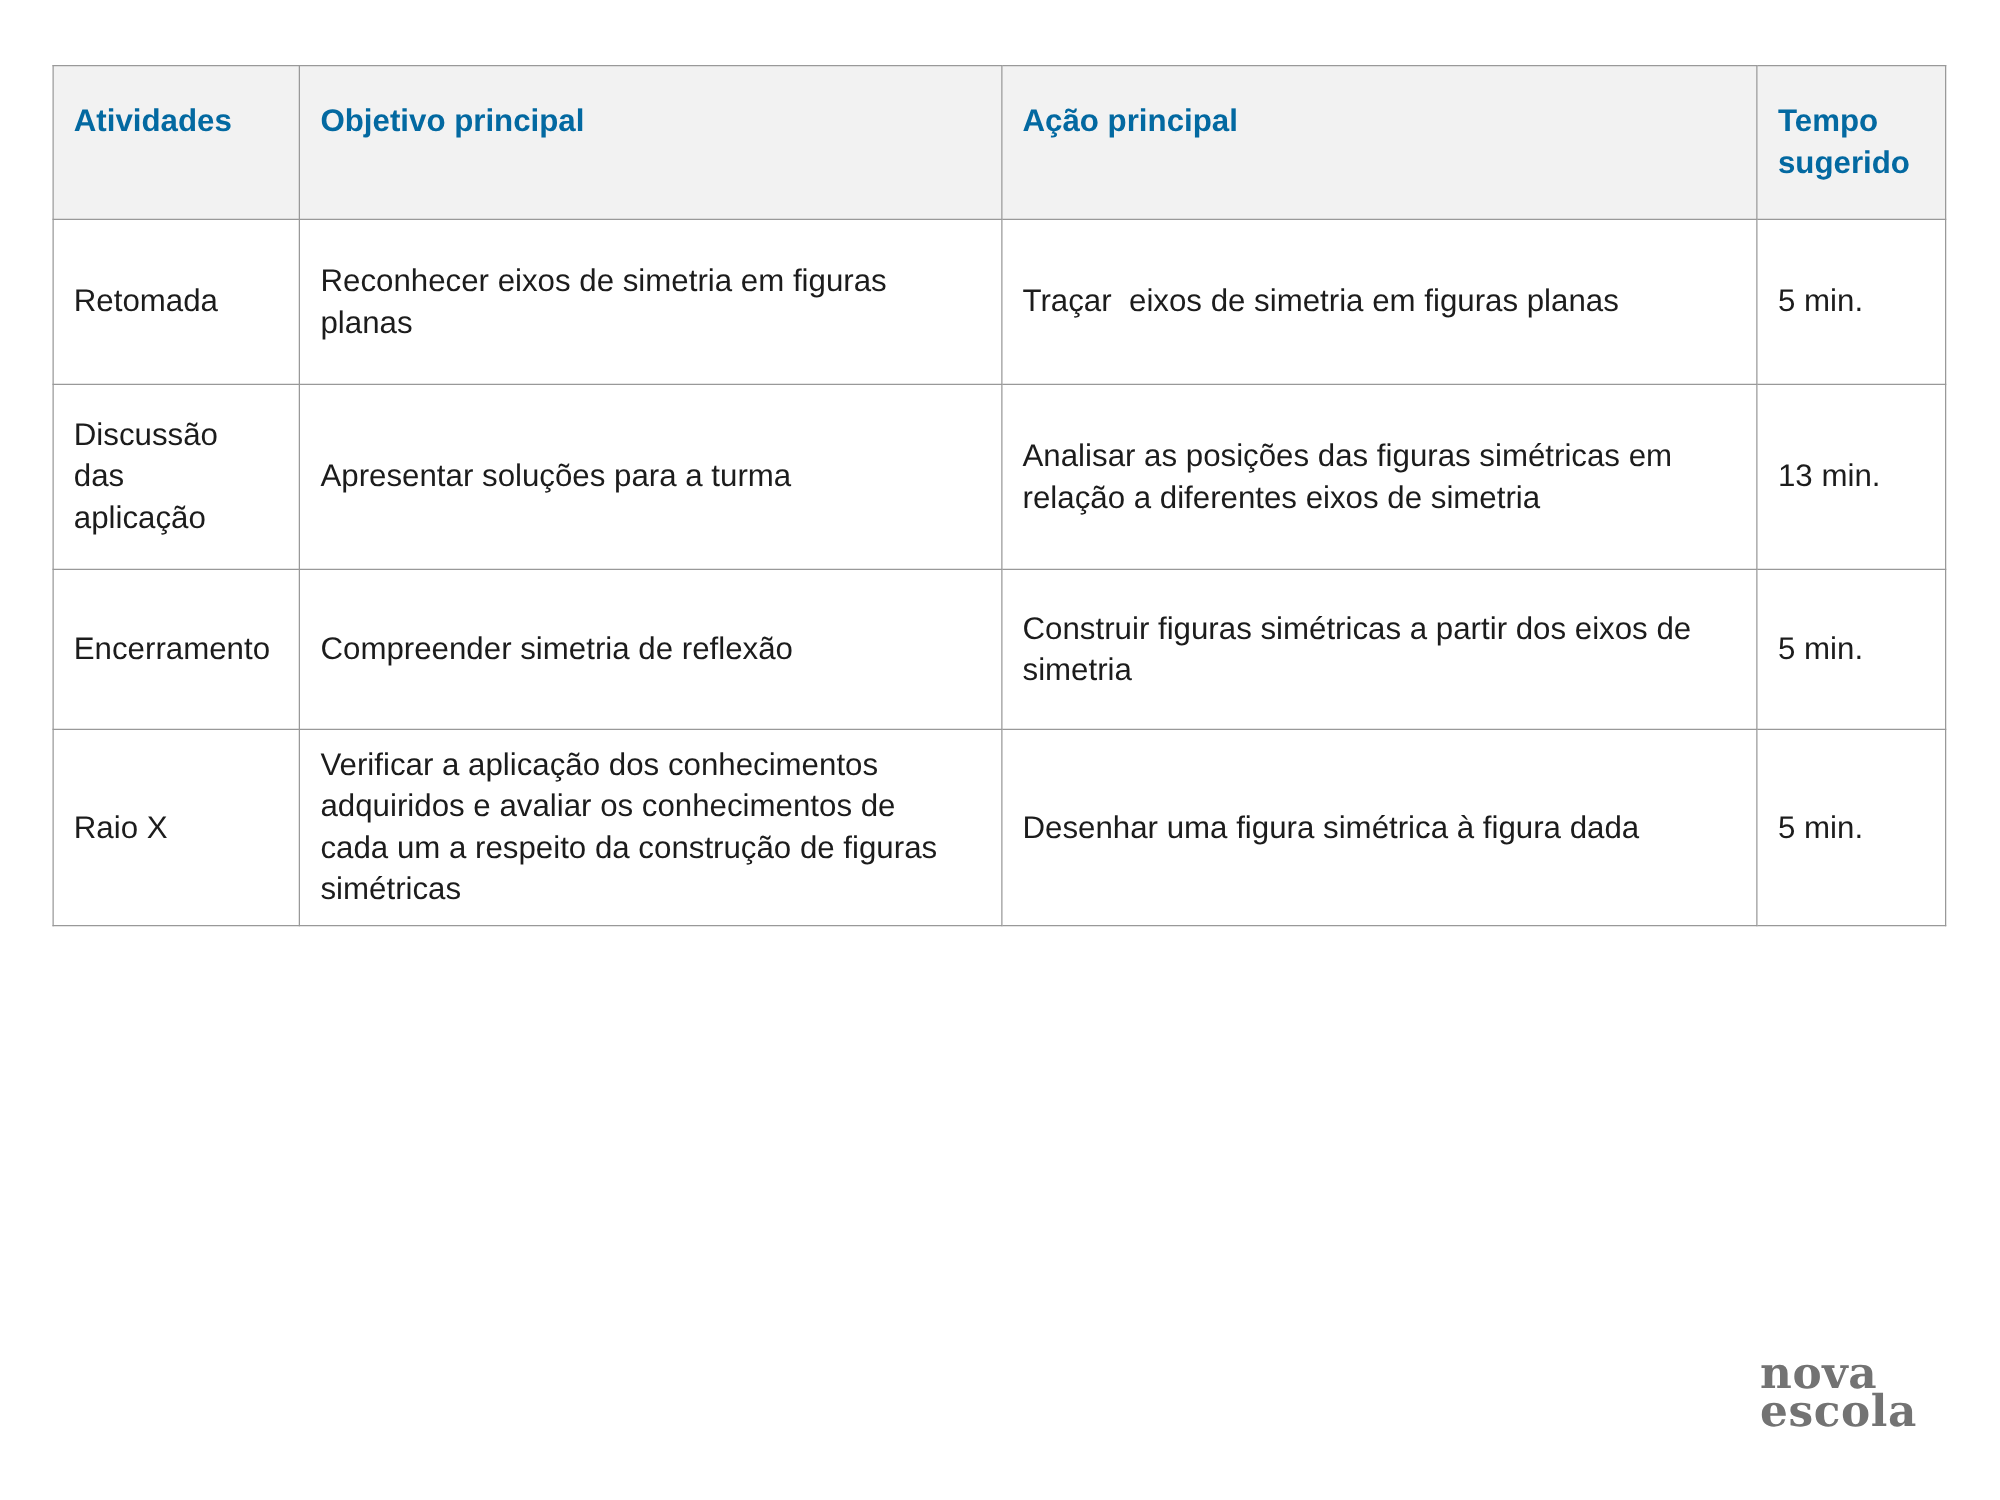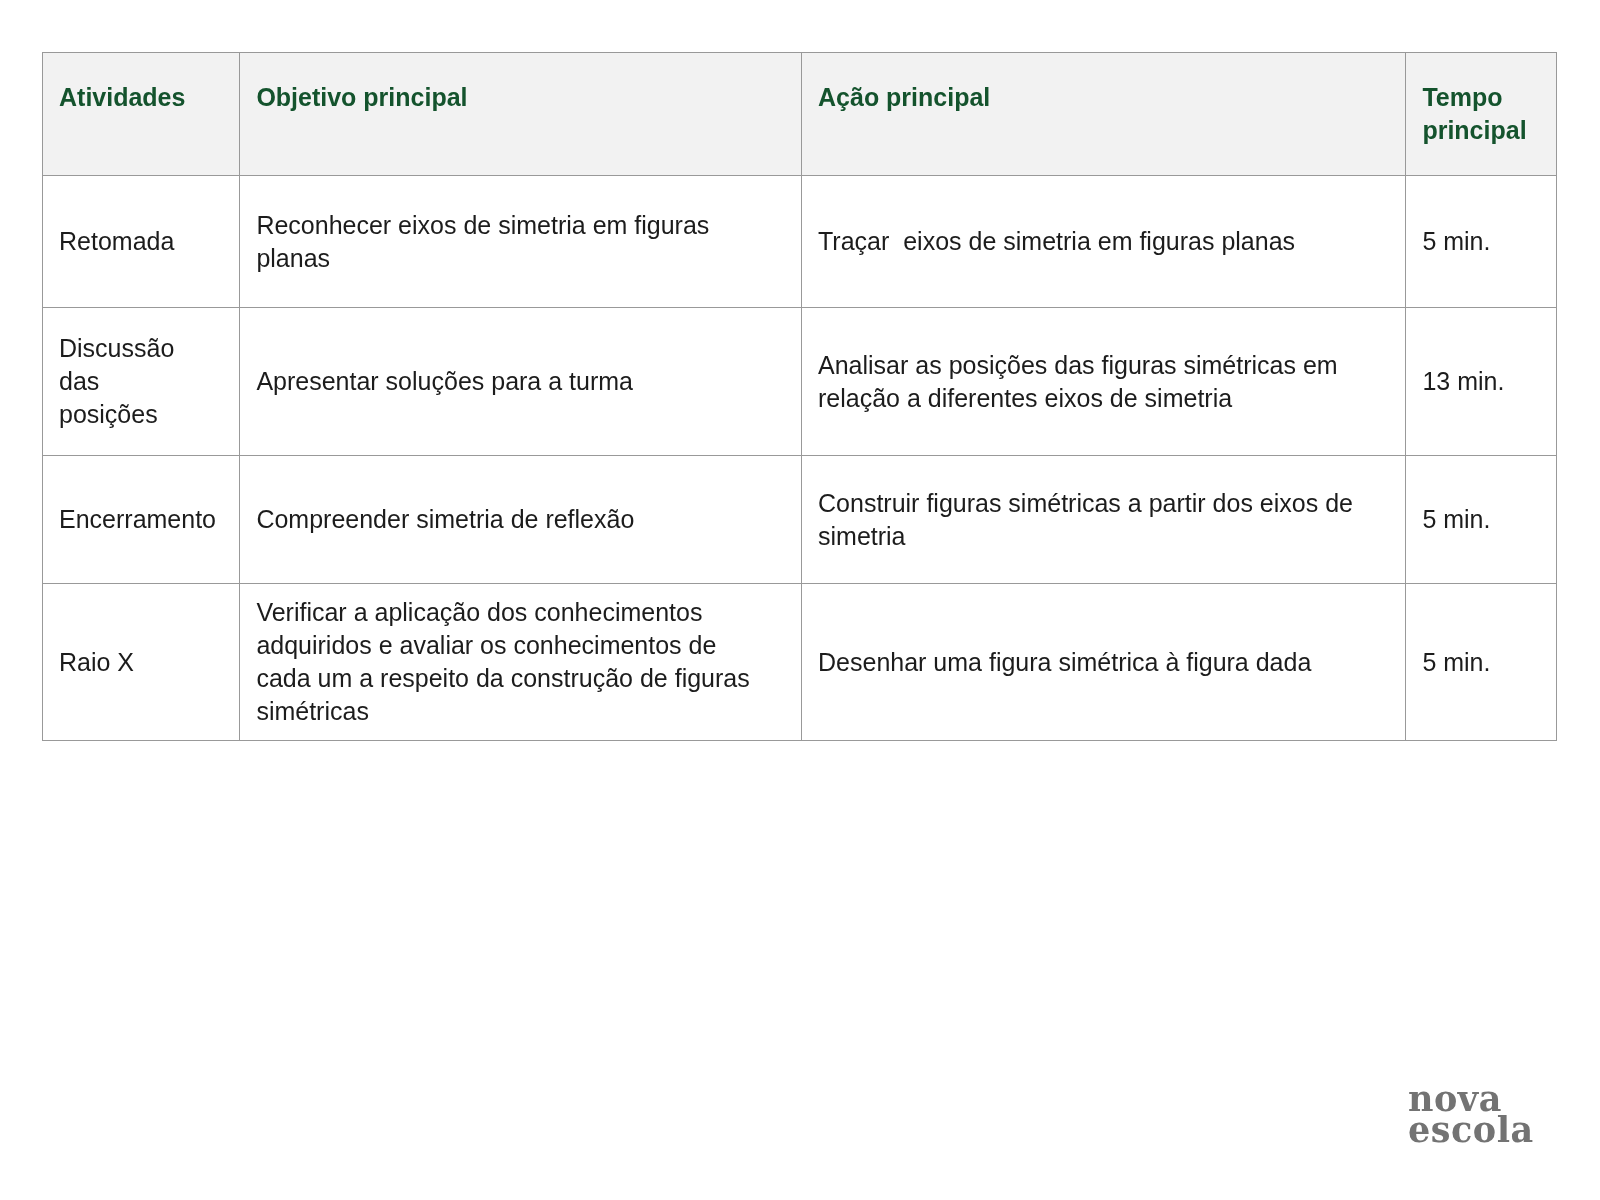--- a/index.html
+++ b/index.html
@@ -32,21 +32,21 @@
     font-size: 25px;
     line-height: 1.32;
     box-sizing: border-box;
   }
   table.lesson-table th {
     background: #f2f2f2;
     font-weight: 700;
     text-align: left;
     vertical-align: top;
     padding: 28px 10px 10px 16px;
-    color: #14532d;
+    color: #0369a1;
   }
   table.lesson-table td {
     background: #ffffff;
     font-weight: 400;
     text-align: left;
     vertical-align: middle;
     padding: 12px 45px 12px 16px;
     white-space: pre-wrap;
   }
   table.lesson-table td.col-tempo {
@@ -87,34 +87,34 @@
       <col class="col-atividades">
       <col class="col-objetivo">
       <col class="col-acao">
       <col class="col-tempo">
     </colgroup>
     <thead>
       <tr>
         <th>Atividades</th>
         <th>Objetivo principal</th>
         <th>Ação principal</th>
-        <th class="col-tempo">Tempo principal</th>
+        <th class="col-tempo">Tempo sugerido</th>
       </tr>
     </thead>
     <tbody id="table-body">
     <tr>
       <td class="col-atividades">Retomada</td>
       <td class="col-objetivo">Reconhecer eixos de simetria em figuras planas</td>
       <td class="col-acao">Traçar  eixos de simetria em figuras planas</td>
       <td class="col-tempo">5 min.</td>
     </tr>
 
 
     <tr>
-      <td class="col-atividades">Discussão das posições</td>
+      <td class="col-atividades">Discussão das aplicação</td>
       <td class="col-objetivo">Apresentar soluções para a turma</td>
       <td class="col-acao">Analisar as posições das figuras simétricas em relação a diferentes eixos de simetria</td>
       <td class="col-tempo">13 min.</td>
     </tr>
 
     <tr>
       <td class="col-atividades">Encerramento</td>
       <td class="col-objetivo">Compreender simetria de reflexão</td>
       <td class="col-acao">Construir figuras simétricas a partir dos eixos de simetria</td>
       <td class="col-tempo">5 min.</td>

